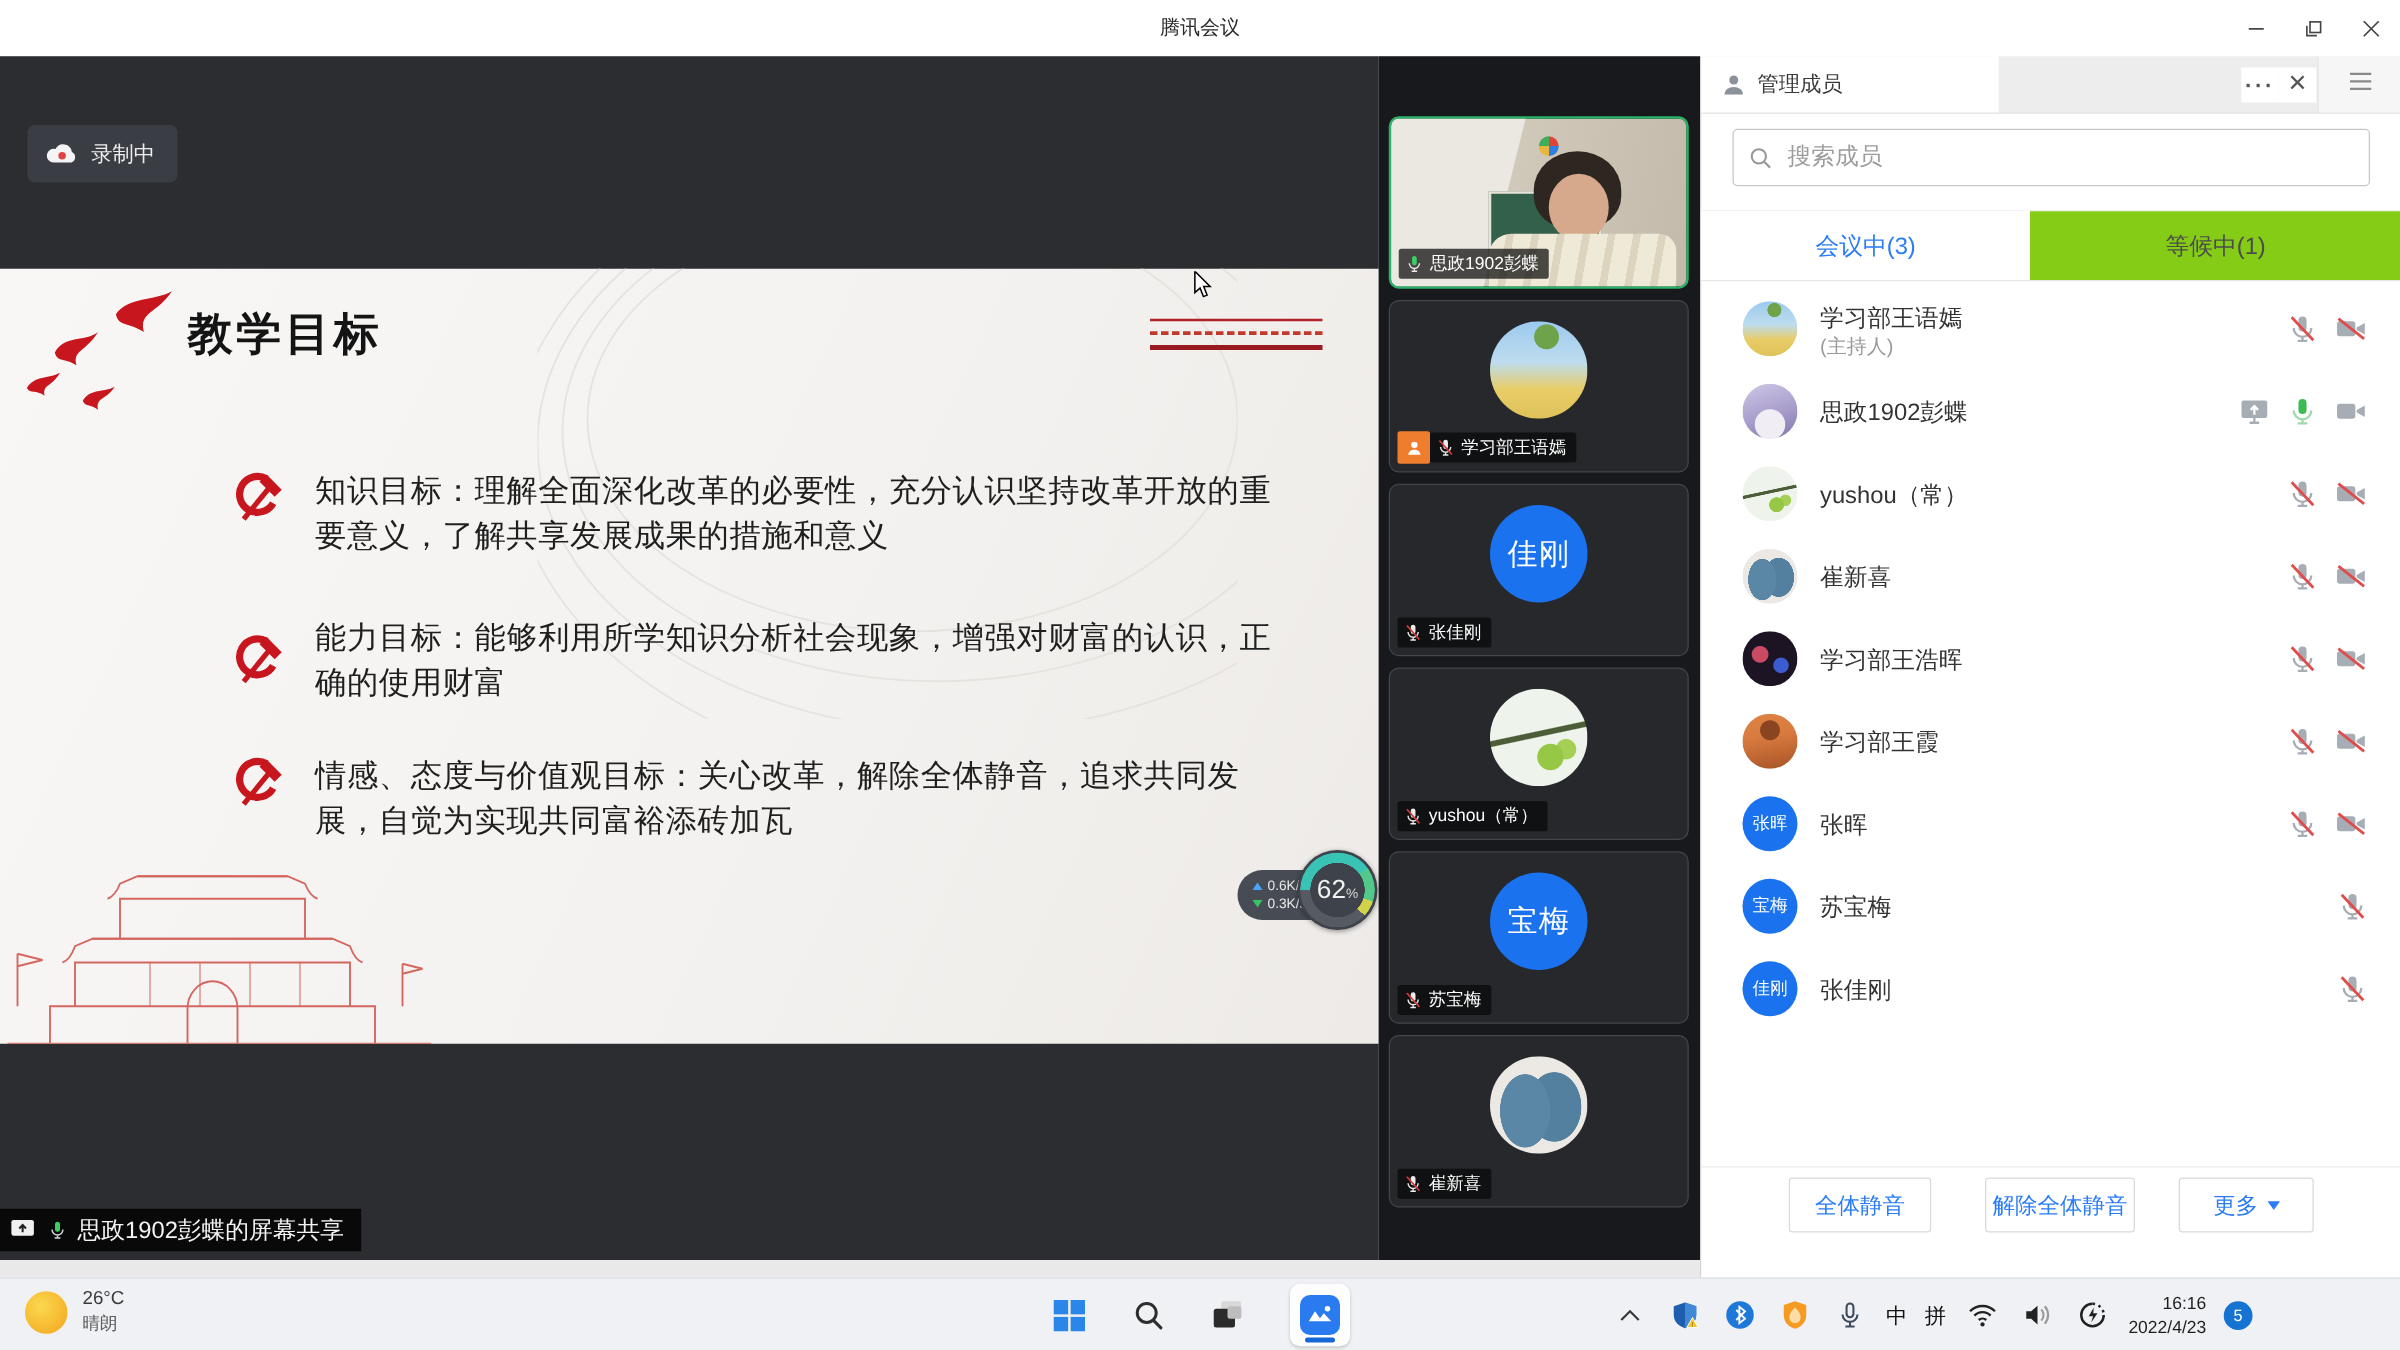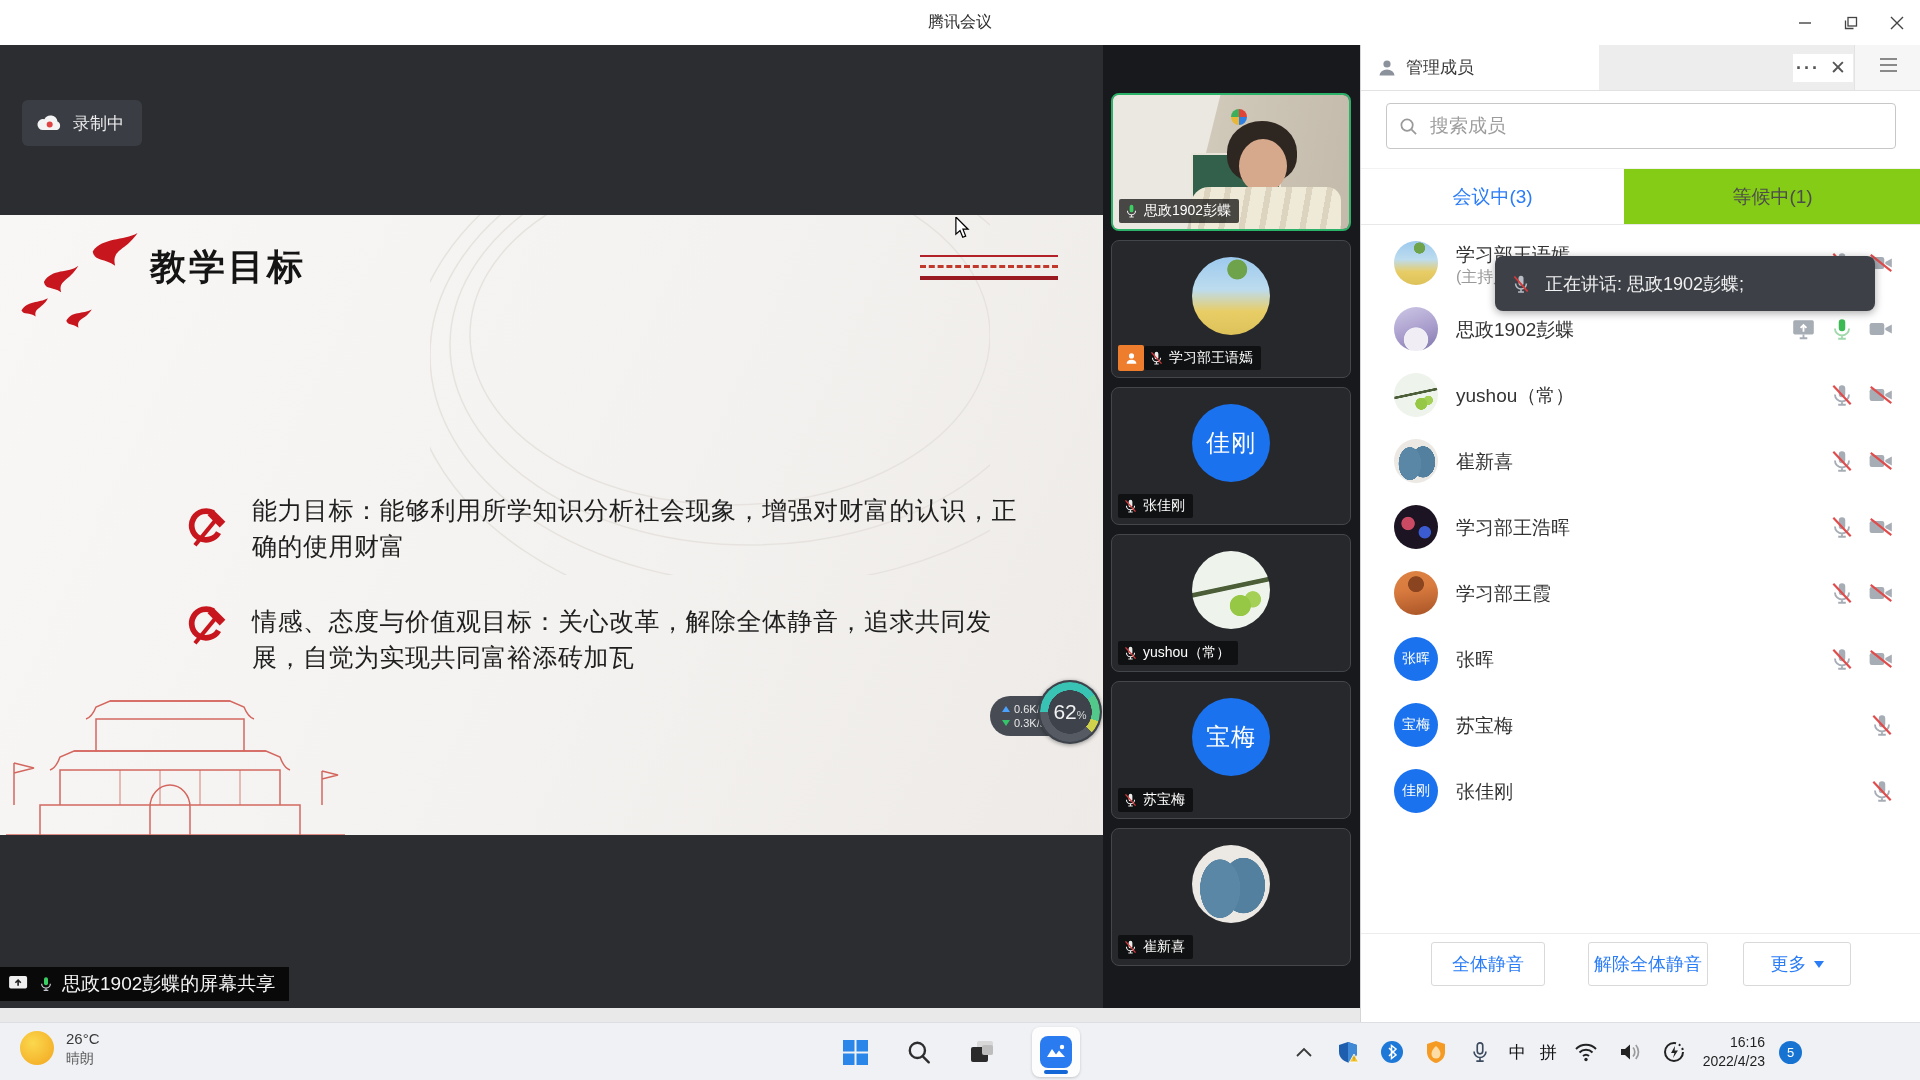--- a/index.html
+++ b/index.html
@@ -94,21 +94,21 @@
   
   .tooltip{left:134px;top:211px;width:380px;height:55px;background:#3d4147;border-radius:8px;display:flex;align-items:center;gap:14px;padding:0 16px;box-sizing:border-box;z-index:9;box-shadow:0 2px 8px rgba(0,0,0,.35);}
   .tooltip span{color:#f0f0f0;font-size:18px;white-space:nowrap;}
   
   .pfooter-line{left:0;top:888px;width:560px;height:1px;background:#ececec;}
   .pbtn{top:897px;height:44px;background:#fff;border:1px solid #d9d9d9;border-radius:3px;display:flex;align-items:center;justify-content:center;gap:7px;box-sizing:border-box;}
   .pbtn span{color:#2a7cf7;font-size:18px;white-space:nowrap;}
   .caret{width:0;height:0;border-left:5px solid transparent;border-right:5px solid transparent;border-top:7px solid #2a7cf7;}
   
   .taskbar{left:0;top:1022px;width:1920px;height:58px;background:#eff1f5;border-top:1px solid #dcdee2;}
-  .weather{left:20px;top:6px;display:flex;align-items:center;gap:12px;}
+  .weather{left:20px;top:6px;display:flex;align-items:flex-end;gap:12px;}
   .sun{width:34px;height:34px;border-radius:50%;background:radial-gradient(circle at 38% 35%,#fbd84e,#f2a51e);}
   .wtemp{font-size:15px;color:#3a3a3a;line-height:20px;}
   .wcond{font-size:14px;color:#5d5d5d;line-height:18px;}
   .centericons{left:50%;top:0;height:58px;transform:translateX(-50%);display:flex;align-items:center;gap:34px;}
   .tbicon{width:30px;height:30px;display:flex;align-items:center;justify-content:center;}
   .meetingapp{width:48px;height:50px;background:#fdfdfd;border-radius:8px;box-shadow:0 1px 3px rgba(0,0,0,.18);display:flex;align-items:center;justify-content:center;position:relative;}
   .meetingapp .pill{position:absolute;bottom:3px;left:50%;transform:translateX(-50%);width:24px;height:4px;border-radius:2px;background:#1566d6;}
   .tray{right:118px;top:0;height:58px;display:flex;align-items:center;gap:14px;}
   .imetxt{font-size:17px;color:#111;}
   .clock{text-align:right;font-size:14px;color:#1f1f1f;line-height:19px;}
@@ -164,20 +164,30 @@
         <path d="M52 90 C58 80 68 84 77 79 C70 90 62 87 64 97 C57 92 54 95 52 90Z"></path>
       </g>
     </svg>
     <div class="abs slide-title">教学目标</div>
     <div class="abs redlines">
       <div class="rl1"></div>
         <div class="rl2"></div>
         <div class="rl3"></div>
     </div>
 
+    <div class="abs bullet" style="top:160px;">
+      <svg class="emblem" width="46" height="46" viewBox="0 0 40 40">
+        <g stroke="#c8161e" fill="none">
+            <path d="M29 7 A12.5 12.5 0 1 0 33.5 24" stroke-width="5"></path>
+        <path d="M13 35 L31 13" stroke-width="3.6"></path>
+            <path d="M26.5 6.5 L37 17" stroke-width="7"></path>
+          </g>
+      </svg>
+      <div class="txt">知识目标：理解全面深化改革的必要性，充分认识坚持改革开放的重要意义，了解共享发展成果的措施和意义</div>
+    </div>
     <div class="abs bullet" style="top:277px;align-items:center;">
       <svg class="emblem" width="46" height="46" viewBox="0 0 40 40">
         <g stroke="#c8161e" fill="none">
             <path d="M29 7 A12.5 12.5 0 1 0 33.5 24" stroke-width="5"></path>
         <path d="M13 35 L31 13" stroke-width="3.6"></path>
             <path d="M26.5 6.5 L37 17" stroke-width="7"></path>
           </g>
       </svg>
       <div class="txt">能力目标：能够利用所学知识分析社会现象，增强对财富的认识，正确的使用财富</div>
     </div>
@@ -515,28 +525,20 @@
     <div class="mname center">张佳刚</div>
     <div class="micons">
       <svg width="26" height="26" viewBox="0 0 24 24">
         <rect x="9" y="3" width="6" height="11" rx="3" fill="#a7adb5"></rect>
         <path d="M5.5 11.5a6.5 6.5 0 0 0 13 0 M12 18v3 M8.5 21h7" fill="none" stroke="#a7adb5" stroke-width="1.7"></path>
         <line x1="4" y1="3.5" x2="20" y2="20.5" stroke="#e04b4b" stroke-width="2"></line>
       </svg>
     </div>
   </div>
 
-  <div class="abs tooltip">
-    <svg width="20" height="24" viewBox="0 0 24 24">
-      <rect x="9" y="2" width="6" height="12" rx="3" fill="#b9bec6"></rect>
-      <path d="M5.5 11.5a6.5 6.5 0 0 0 13 0 M12 18.5v3 M8.5 21.5h7" fill="none" stroke="#b9bec6" stroke-width="1.8"></path>
-      <line x1="4" y1="3" x2="20" y2="21" stroke="#d43a3a" stroke-width="2.2"></line>
-    </svg>
-    <span>正在讲话: 思政1902彭蝶;</span>
-  </div>
 
   <div class="abs pfooter-line"></div>
   <div class="abs pbtn" style="left:70px;width:114px;">
     <span>全体静音</span>
   </div>
   <div class="abs pbtn" style="left:227px;width:120px;">
     <span>解除全体静音</span>
   </div>
   <div class="abs pbtn" style="left:382px;width:108px;">
     <span>更多</span>

